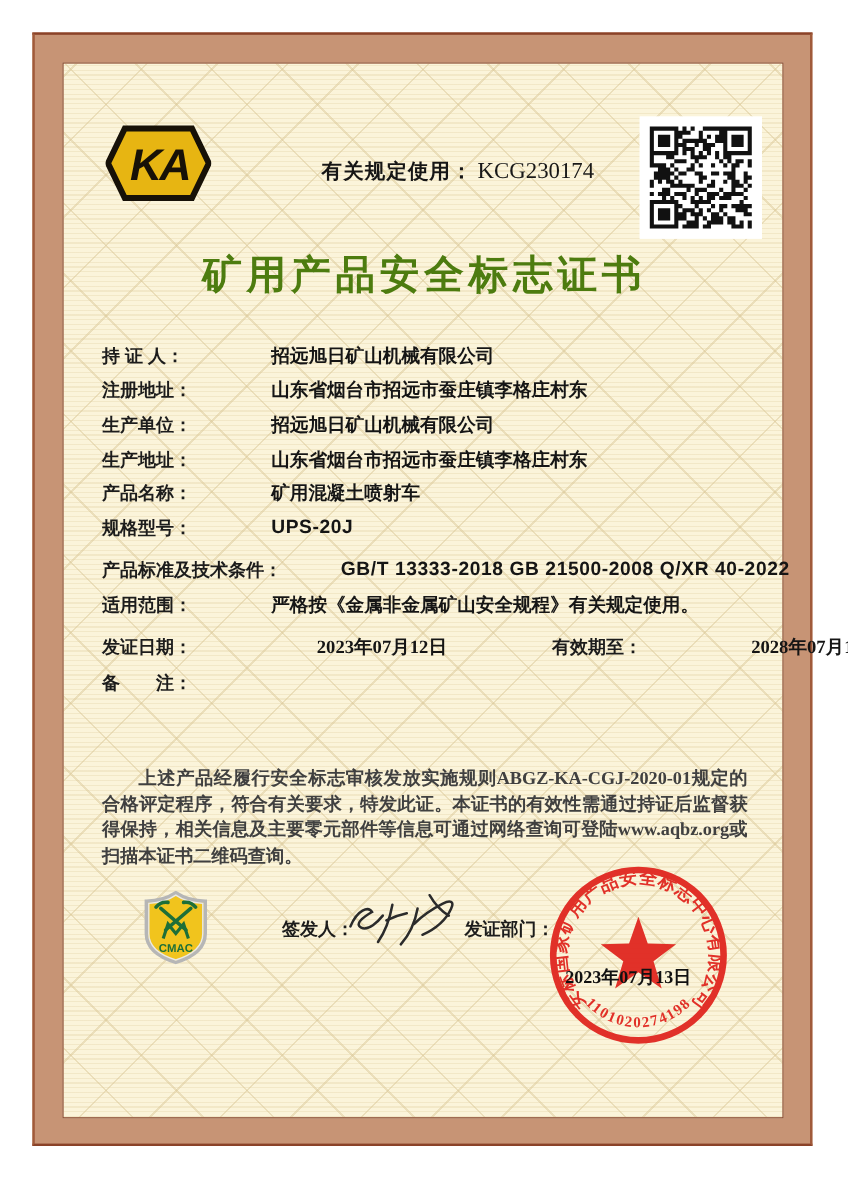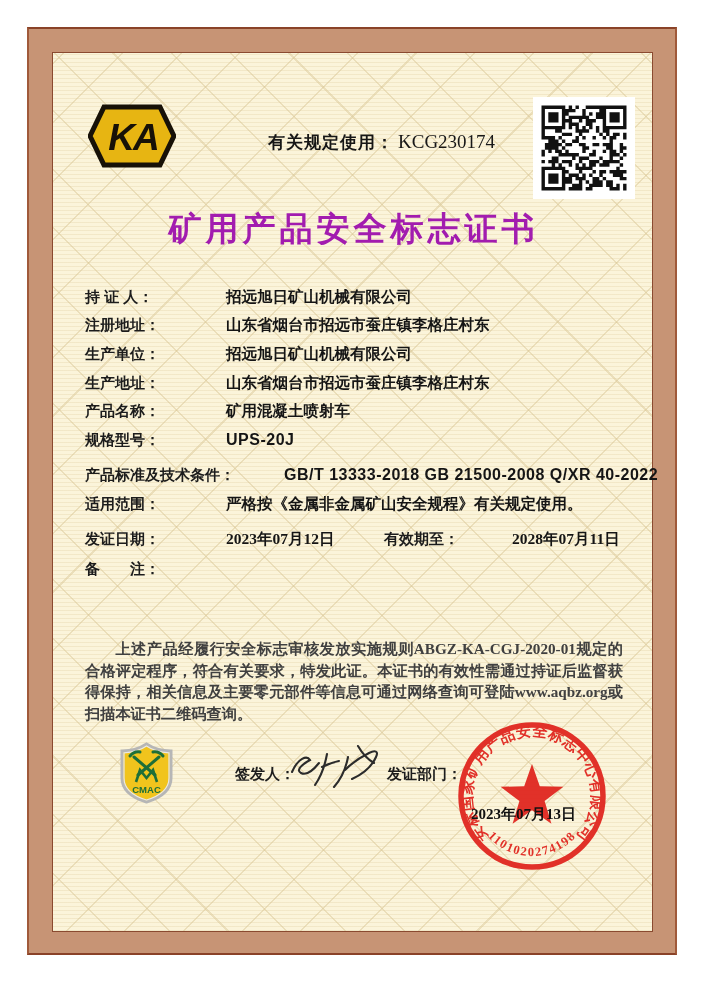--- a/index.html
+++ b/index.html
@@ -36,33 +36,33 @@
   .ka-logo { left:88px; top:104px; }
   .certno { left:268px; top:131px; display:flex; align-items:baseline; white-space:nowrap; }
   .certno .lbl { font-size:17px; font-weight:700; color:#161616; letter-spacing:1px; }
   .certno .val { font-size:19px; color:#181818; font-family:"Liberation Serif", serif; margin-left:4px; }
   .qr { left:533px; top:97px; background:#fff; }
 
   
   .title {
     left:0; top:207px; width:707px; text-align:center;
     font-family:"Liberation Serif", serif; font-weight:900;
-    font-size:33px; letter-spacing:4px; color:#a21caf;
+    font-size:33px; letter-spacing:4px; color:#4d7c0f;
   }
 
   
   .fields { left:85px; top:283px; width:545px; }
   .frow { display:flex; align-items:center; height:28.6px; white-space:nowrap; }
   .frow .lbl { width:100px; flex:0 0 100px; font-size:15px; font-weight:700; color:#1c1c1c; }
   .frow .val { font-family:"Liberation Serif", serif; font-weight:700; font-size:15.5px; color:#151515;margin-left:41px; }
   .frow .val.latin { font-family:"Liberation Sans", sans-serif; font-size:16px; letter-spacing:0.5px; }
   .frow.std { margin-top:6px; height:29px; }
   .frow.std .lbl { width:auto; flex:0 0 auto; margin-right:8px; }
   .frow.scope { height:29px; }
-  .frow.dates { margin-top:6px; height:29px; }
+  .frow.dates { margin-top:6px; height:29px;gap:38px; }
   .frow.dates .val1 { width:158px; flex:0 0 158px; }
   .frow.dates .lbl2 { width:87px; flex:0 0 87px; font-size:15px; font-weight:700; color:#1c1c1c; }
   .frow.remark { margin-top:5px; height:auto; align-items:flex-start; white-space:normal; }
   .frow.remark .lbl { padding-top:1px; }
   .frow.remark .val { line-height:21px; width:445px; }
 
   
   .statement {
     left:85px; top:638px; width:538px;
     font-family:"Liberation Serif", serif; font-weight:700;

